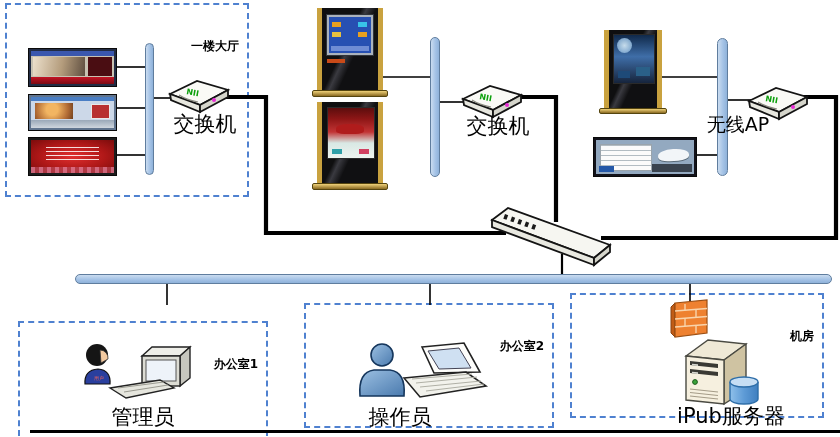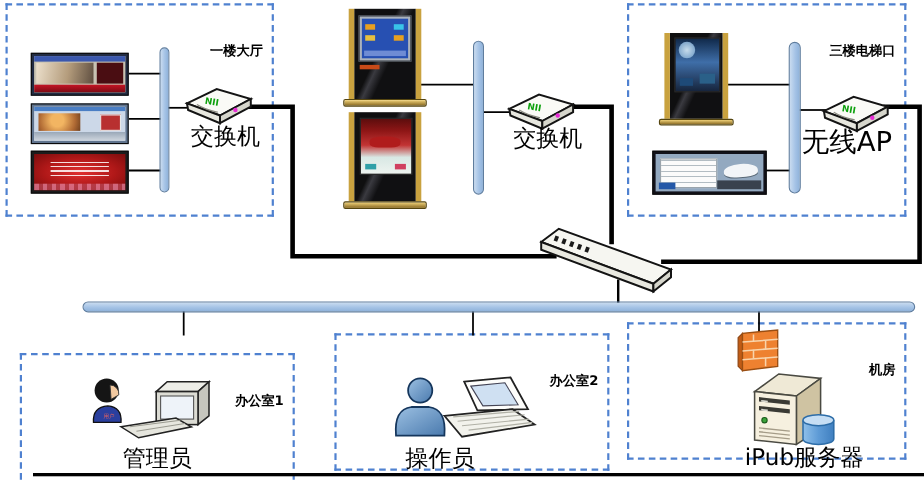--- a/index.html
+++ b/index.html
@@ -23,23 +23,20 @@
   .bottom-rule{position:absolute;background:#000;}
 </style>
 </head>
 <body>
 
 <div class="stage">
 
   <div class="zone" style="left:5px;top:3px;width:244px;height:194px;">
     <span class="zone-title">一楼大厅</span>
   </div>
-  <div class="zone" style="left:570px;top:3px;width:254px;height:194px;">
-    <span class="zone-title">三楼电梯口</span>
-  </div>
   <div class="zone" style="left:18px;top:321px;width:250px;height:125px;">
     <span class="zone-title">办公室1</span>
   </div>
   <div class="zone" style="left:304px;top:303px;width:250px;height:125px;">
     <span class="zone-title">办公室2</span>
   </div>
   <div class="zone" style="left:570px;top:293px;width:254px;height:125px;">
     <span class="zone-title">机房</span>
   </div>
 
@@ -247,20 +244,20 @@
         <line x1="60" y1="41" x2="121" y2="35"></line>
       <line x1="64" y1="45" x2="125" y2="39"></line>
         <line x1="70" y1="49" x2="128" y2="42"></line>
     </g>
     <circle cx="26" cy="13" r="11" fill="url(#pblue)" stroke="#15365c" stroke-width="1.6"></circle>
     <path d="M4,54 q-2,-24 14,-26 l16,0 q16,2 14,26 z" fill="url(#pblue)" stroke="#15365c" stroke-width="1.6"></path>
   </svg>
 
   <div class="lbl" style="left:163px;top:110px;width:84px;">交换机</div>
   <div class="lbl" style="left:456px;top:112px;width:84px;">交换机</div>
-  <div class="lbl" style="left:728px;top:112px;width:84px;font-size:25px;">无线AP</div>
+  <div class="lbl" style="left:696px;top:112px;width:84px;font-size:19px;">无线AP</div>
   <div class="lbl" style="left:100px;top:403px;width:86px;">管理员</div>
   <div class="lbl" style="left:653px;top:402px;width:156px;">iPub服务器</div>
   <div class="lbl" style="left:354px;top:403px;width:92px;">操作员</div>
 
   <div class="bottom-rule" style="left:30px;top:430px;width:810px;height:3px;"></div>
 
 </div>
 
 </body></html>

